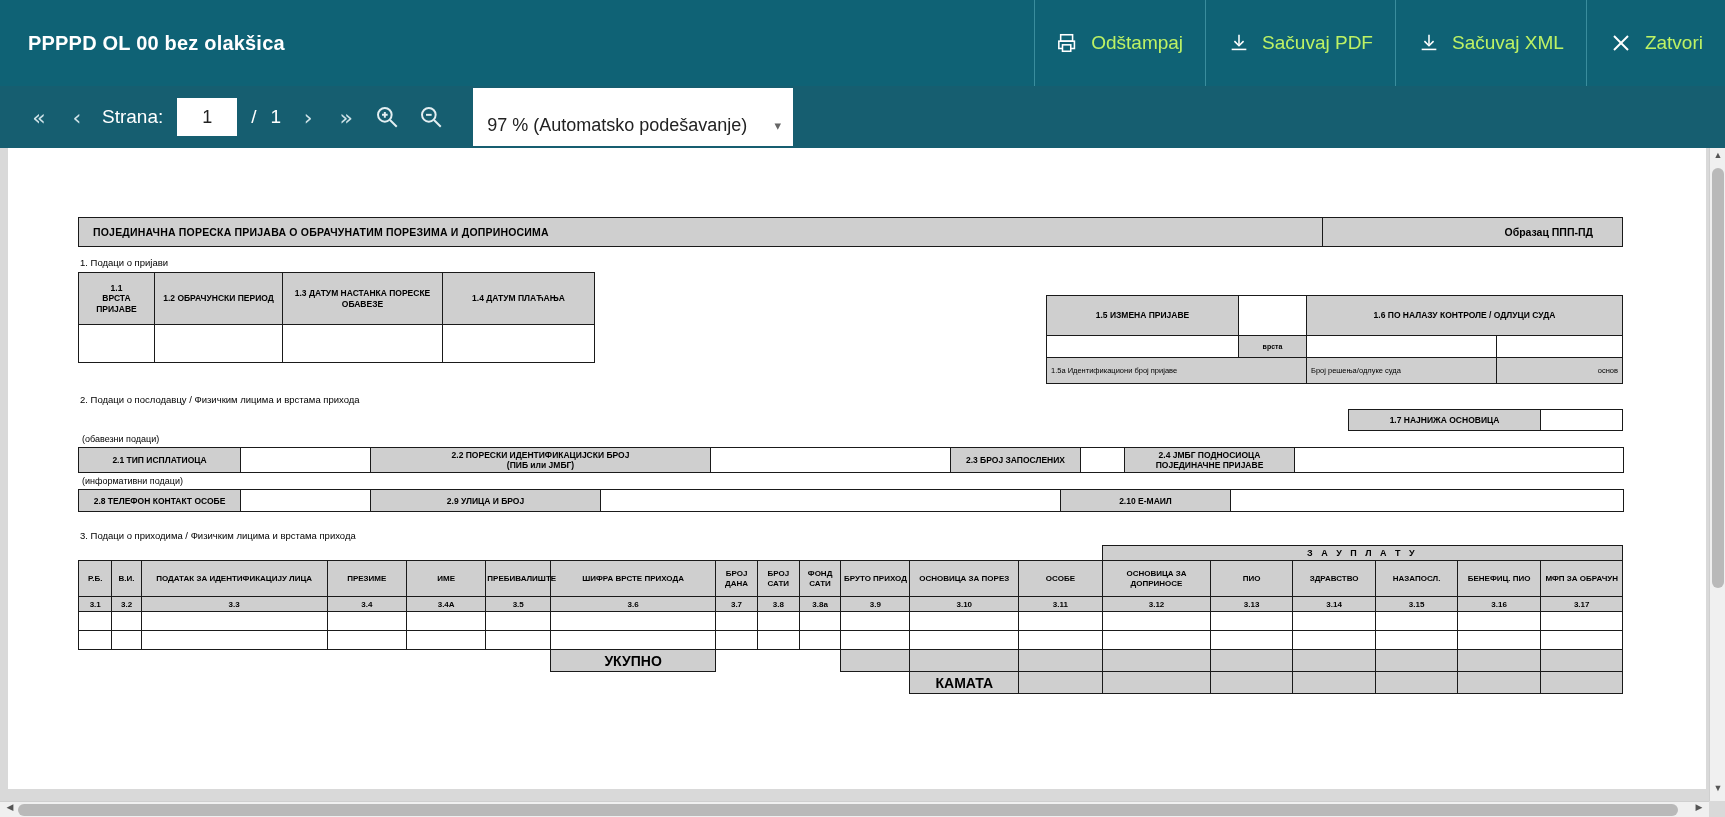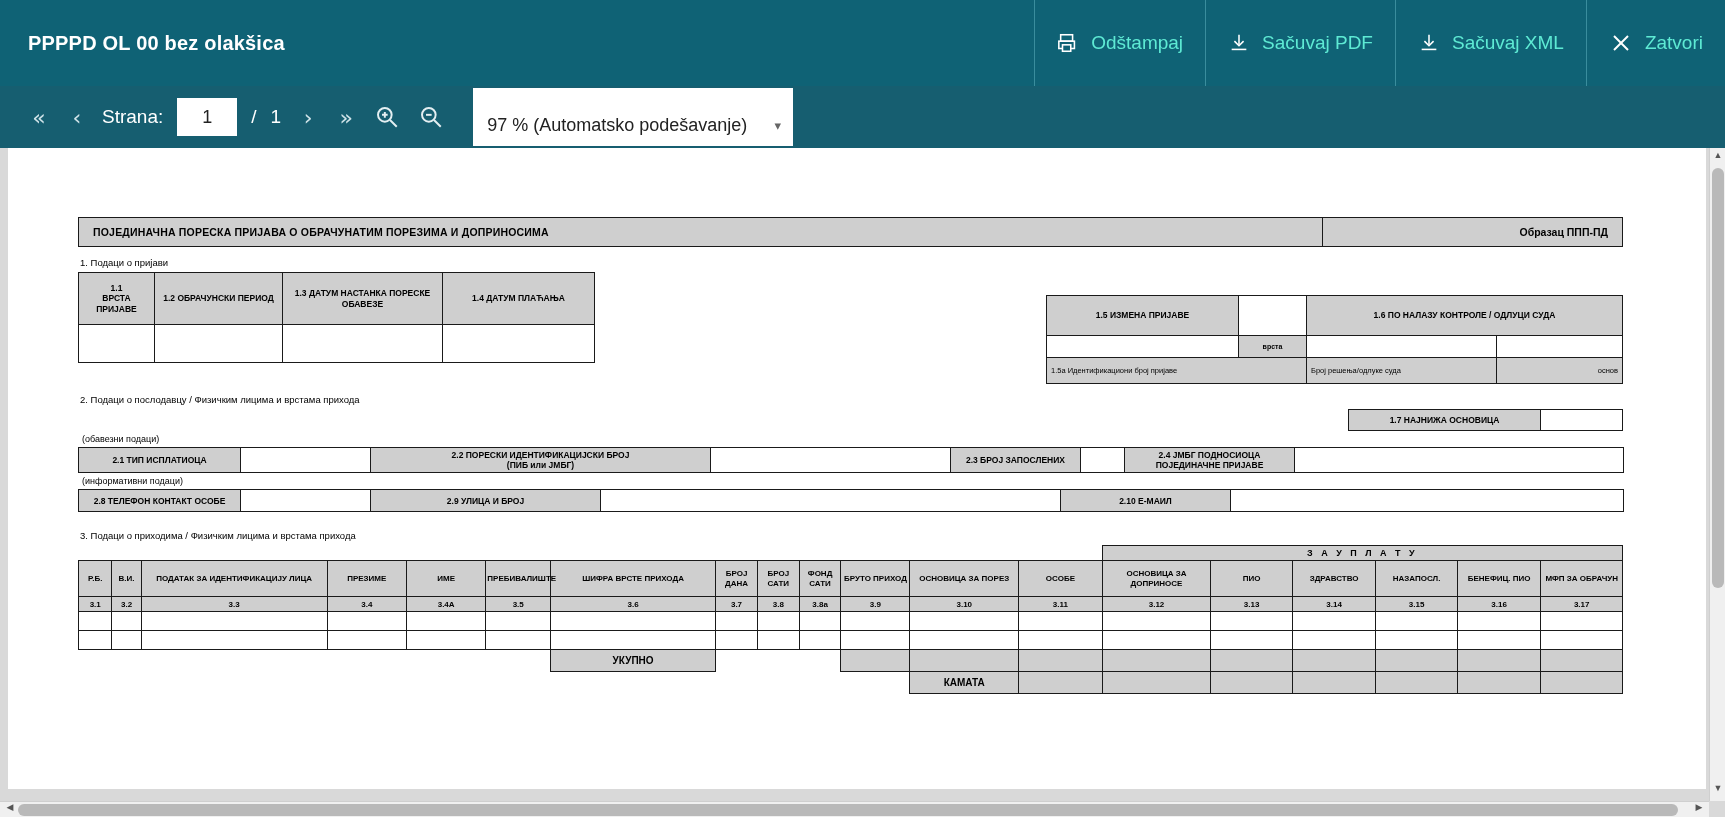--- a/index.html
+++ b/index.html
@@ -16,21 +16,21 @@
     height: 86px; background: #0f6275; position: relative;
     display: flex; align-items: center; justify-content: space-between;
   }
   .header-title {
     color: #ffffff; font-size: 20px; font-weight: bold;
     padding-left: 28px; letter-spacing: .2px;
   }
   .header-actions { display: flex; height: 100%; align-items: stretch; }
   .hbtn {
     display: flex; align-items: center; gap: 12px;
-    padding: 0 22px; color: #5eead4; font-size: 19px;
+    padding: 0 22px; color: #bef264; font-size: 19px;
     border-left: 1px solid #3a8d9d;
     background: #0f6275; cursor: pointer; white-space: nowrap;
   }
   .hbtn:last-child { border-right: none; }
   .hbtn svg { display:block; }
   
   .toolbar {
     height: 62px; background: #165e70; display: flex; align-items: center;
     padding-left: 22px; gap: 4px; position: relative;
   }
@@ -90,21 +90,21 @@
   .form table { border-collapse: collapse; }
   .ttl-row { display: flex; width: 1545px; }
   .ttl-main {
     flex: 1; background:#cfcfcf; border:1px solid #1a1a1a; height: 30px;
     display:flex; align-items:center; padding-left: 14px;
     font-size: 10.5px; font-weight: bold; letter-spacing: .2px;
   }
   .ttl-right {
     width: 300px; background:#cfcfcf; border:1px solid #1a1a1a; border-left: none;
     height: 30px; display:flex; align-items:center; justify-content: flex-end;
-    padding-right: 14px; font-size: 10.5px; font-weight: bold;
+    padding-right: 29px; font-size: 10.5px; font-weight: bold;
   }
   .sec-label { font-size: 9.5px; margin: 10px 0 4px 2px; }
   .sub-label { font-size: 9px; margin: 3px 0 3px 4px; }
 
   .grp1 { display: flex; justify-content: space-between; width: 1545px; align-items: flex-start; }
   table.t1 { width: 451px; table-layout: fixed; }
   table.t1 td { border: 1px solid #1a1a1a; }
   .hdc { background:#cfcfcf; text-align:center; vertical-align: middle; font-size: 8.5px; font-weight: bold; line-height: 1.25; padding: 3px 2px; height: 52px; }
   .inc { background:#fff; height: 38px; }
 
@@ -123,21 +123,21 @@
   .lb2 { background:#cfcfcf; text-align:center; font-size: 8.5px; font-weight: bold; line-height: 1.2; padding: 2px; }
   .in2 { background:#fff; }
 
   table.t3 { width: 1545px; table-layout: fixed; }
   table.t3 td { border: 1px solid #1a1a1a; }
   .h3 { background:#cfcfcf; text-align:center; font-size: 8px; font-weight: bold; line-height: 1.2; padding: 2px 1px; }
   .n3 { background:#cfcfcf; text-align:center; font-size: 8px; font-weight: bold; height: 15px; }
   .e3 { background:#fff; height: 19px; }
   .zau { background:#cfcfcf; text-align:center; font-size: 9px; font-weight: bold; letter-spacing: 3px; padding: 2px; }
   .nb { border: none !important; background: transparent !important; }
-  .tot { background:#cfcfcf; text-align:center; font-size: 10px; font-weight: bold; height: 22px; }
+  .tot { background:#cfcfcf; text-align:center; font-size: 14px; font-weight: bold; height: 22px; }
 </style>
 </head>
 <body>
 
 <div class="app">
 
   <div class="header">
     <div class="header-title">PPPPD OL 00 bez olakšica</div>
     <div class="header-actions">
 

